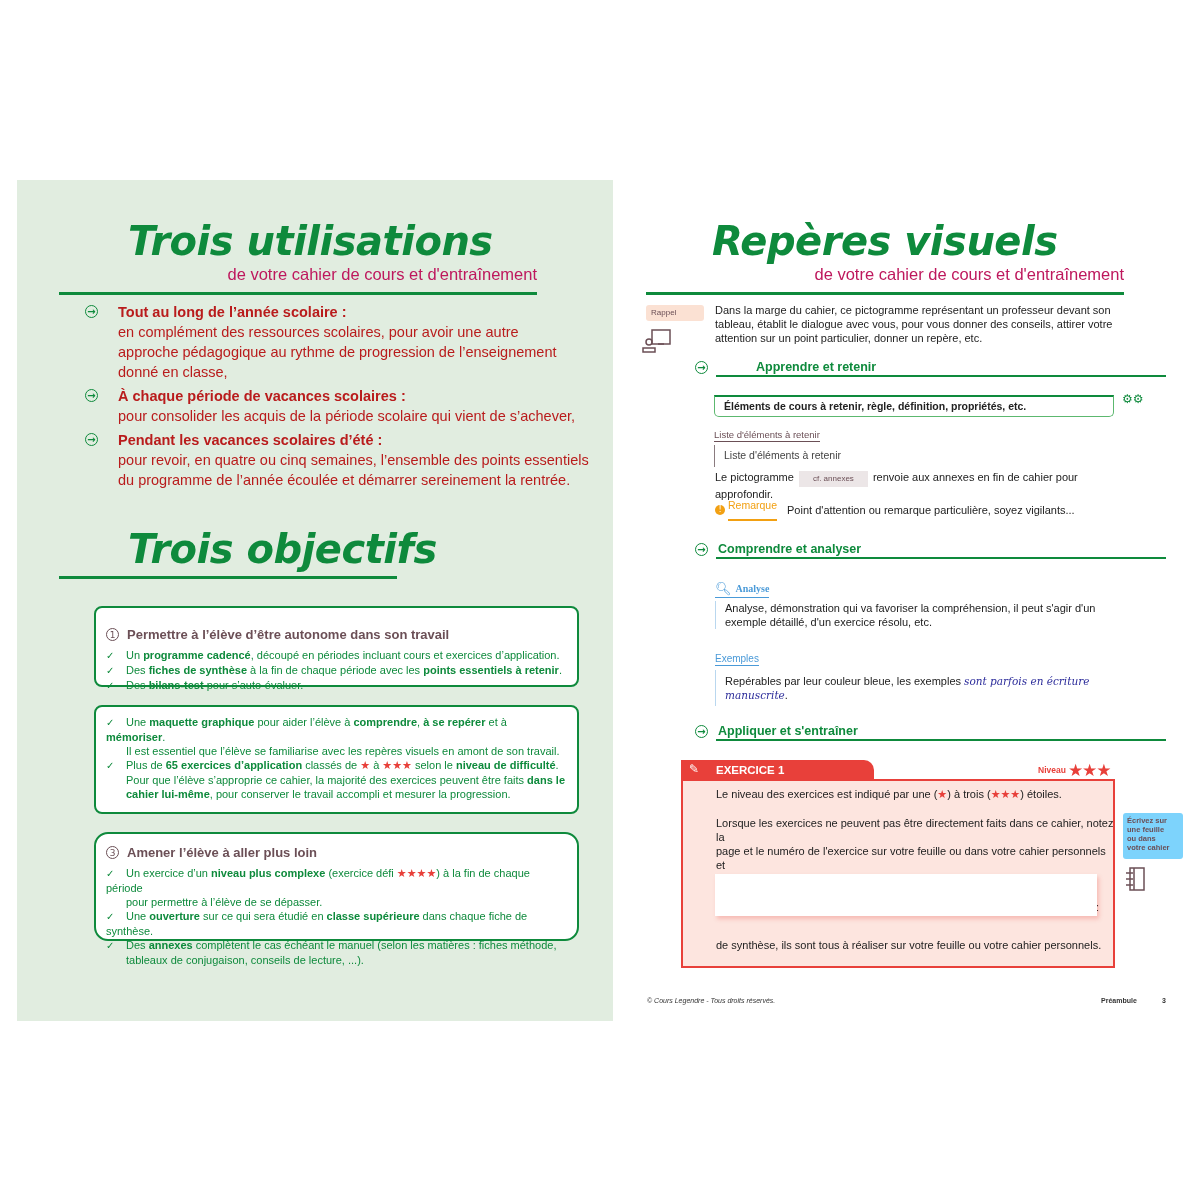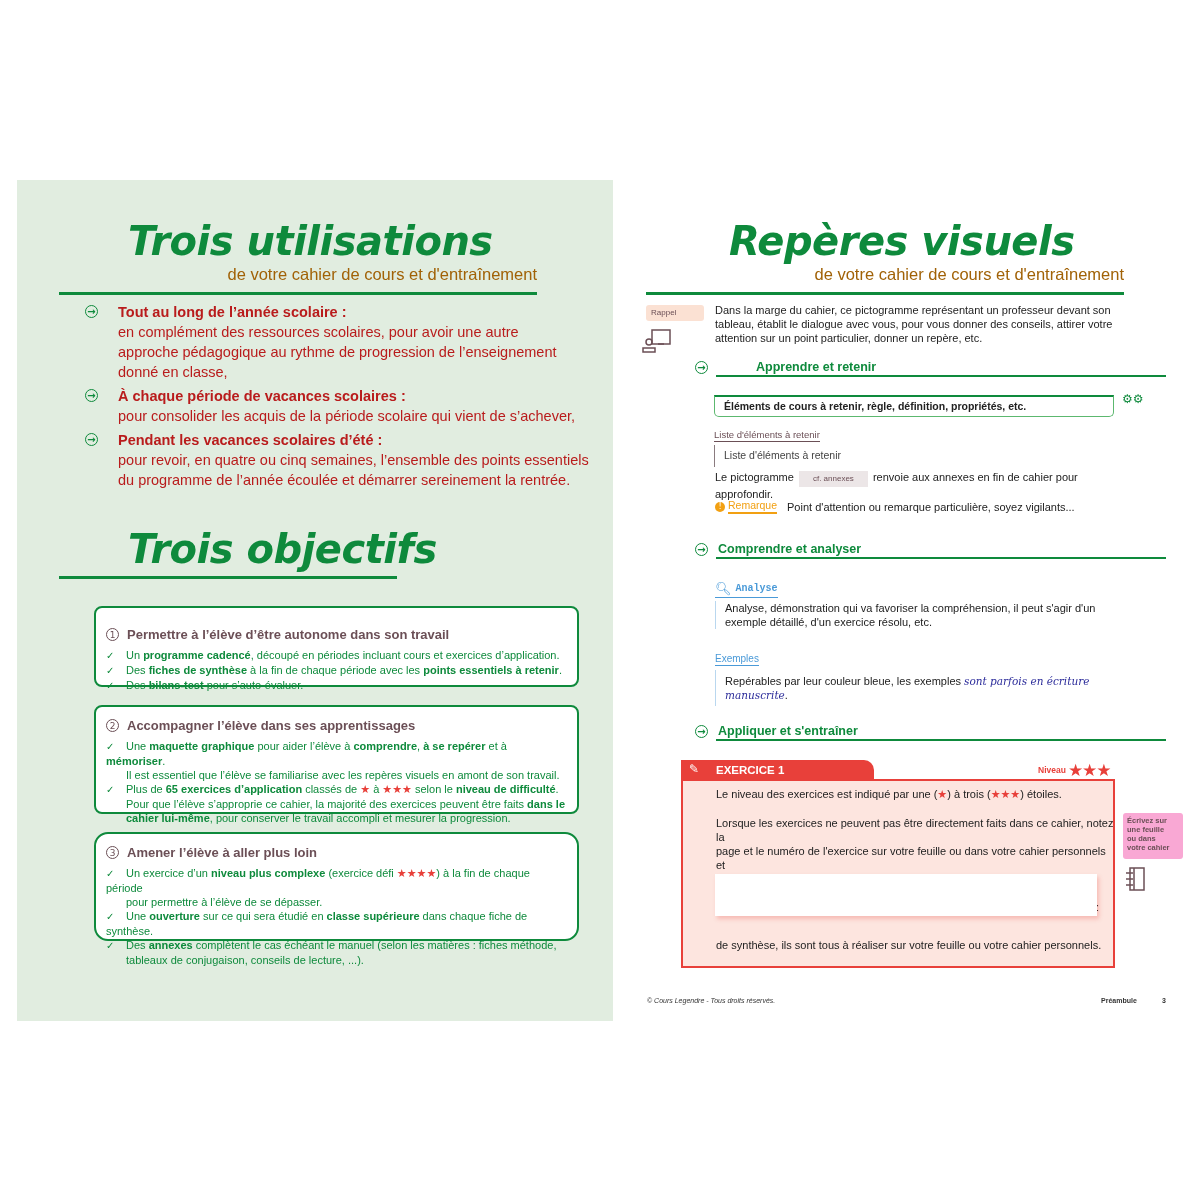--- a/index.html
+++ b/index.html
@@ -1,21 +1,21 @@
 <!DOCTYPE html>
 <html><head>
 <meta charset="utf-8">
 <style>
   html,body{margin:0;padding:0;background:#fff;}
   body{width:1200px;height:1200px;position:relative;font-family:"DejaVu Sans",sans-serif;overflow:hidden;}
   .abs{position:absolute;}
   
   #left{left:17px;top:180px;width:596px;height:841px;background:#e1ede0;}
   .h1{font-family:"DejaVu Sans",sans-serif;font-weight:bold;font-style:italic;color:#0e8a3c;font-size:40px;letter-spacing:-0.5px;}
-  .sub{color:#a16207;font-size:16.5px;font-family:"Liberation Sans",sans-serif;}
+  .sub{color:#be185d;font-size:16.5px;font-family:"Liberation Sans",sans-serif;}
   .rule{background:#0e8a3c;height:3px;}
   .use-item{color:#b91c1c;font-family:"Liberation Sans",sans-serif;font-size:14.5px;line-height:20px;}
   .use-item b{font-weight:bold;}
   .arrow-ic{width:13px;height:13px;border:1.8px solid #0e8a3c;border-radius:50%;display:flex;align-items:center;justify-content:center;font-size:10px;color:#0e8a3c;font-weight:bold;line-height:1;box-sizing:border-box;}
   .obj-box{background:#fff;border:2px solid #0e8a3c;border-radius:8px;box-sizing:border-box;}
   .obj-title{color:#6b4f56;font-weight:bold;font-family:"Liberation Sans",sans-serif;font-size:13px;}
   .num-circ{width:13px;height:13px;border:1.3px solid #6b4f56;border-radius:50%;display:inline-flex;align-items:center;justify-content:center;font-size:9px;color:#6b4f56;box-sizing:border-box;margin-right:8px;vertical-align:middle;}
   .obj-line{color:#0e8a3c;font-family:"Liberation Sans",sans-serif;font-size:11px;line-height:14px;}
   .obj-line b{font-weight:bold;}
   .check{display:inline-block;width:20px;color:#0e8a3c;font-size:10px;}
@@ -56,42 +56,41 @@
 <div class="abs obj-box" style="left:94px;top:606px;width:485px;height:81px;padding:16px 10px;">
   <div style="margin-bottom:5px;"><span class="num-circ">1</span><span class="obj-title">Permettre à l’élève d’être autonome dans son travail</span></div>
   <div class="obj-lines">
       <div class="obj-line"><span class="check">✓</span><span>Un <b>programme cadencé</b>, découpé en périodes incluant cours et exercices d’application.</span></div>
       <div class="obj-line"><span class="check">✓</span><span>Des <b>fiches de synthèse</b> à la fin de chaque période avec les <b>points essentiels à retenir</b>.</span></div>
       <div class="obj-line"><span class="check">✓</span><span>Des <b>bilans-test</b> pour s’auto-évaluer.</span></div>
     </div>
 </div>
 
 <div class="abs obj-box" style="left:94px;top:705px;width:485px;height:109px;padding:8px 10px;">
-  <div style="margin-bottom:5px;"><span class="num-circ">2</span><span class="obj-title">Accompagner l’élève dans ses apprentissages</span></div>
   <div class="obj-lines">
       <div class="obj-line"><span class="check">✓</span><span>Une <b>maquette graphique</b> pour aider l’élève à <b>comprendre</b>, <b>à se repérer</b> et à <b>mémoriser</b>.</span></div>
       <div class="obj-line"><span class="check"></span><span>Il est essentiel que l’élève se familiarise avec les repères visuels en amont de son travail.</span></div>
       <div class="obj-line"><span class="check">✓</span><span>Plus de <b>65 exercices d’application</b> classés de <span class="star">★</span> à <span class="star">★★★</span> selon le <b>niveau de difficulté</b>.</span></div>
       <div class="obj-line"><span class="check"></span><span>Pour que l’élève s’approprie ce cahier, la majorité des exercices peuvent être faits <b>dans le</b></span></div>
       <div class="obj-line"><span class="check"></span><span><b>cahier lui-même</b>, pour conserver le travail accompli et mesurer la progression.</span></div>
     </div>
 </div>
 
 <div class="abs obj-box" style="left:94px;top:832px;width:485px;height:109px;padding:8px 10px;border-radius:14px;">
   <div style="margin-bottom:5px;"><span class="num-circ">3</span><span class="obj-title">Amener l’élève à aller plus loin</span></div>
   <div class="obj-lines">
       <div class="obj-line"><span class="check">✓</span><span>Un exercice d’un <b>niveau plus complexe</b> (exercice défi <span class="star">★★★★</span>) à la fin de chaque période</span></div>
       <div class="obj-line"><span class="check"></span><span>pour permettre à l’élève de se dépasser.</span></div>
       <div class="obj-line"><span class="check">✓</span><span>Une <b>ouverture</b> sur ce qui sera étudié en <b>classe supérieure</b> dans chaque fiche de synthèse.</span></div>
       <div class="obj-line"><span class="check">✓</span><span>Des <b>annexes</b> complètent le cas échéant le manuel (selon les matières : fiches méthode,</span></div>
       <div class="obj-line"><span class="check"></span><span>tableaux de conjugaison, conseils de lecture, ...).</span></div>
     </div>
 </div>
 
-<div class="abs h1" style="left:729px;top:218px;">Repères visuels</div>
+<div class="abs h1" style="left:712px;top:218px;">Repères visuels</div>
 <div class="abs sub" style="left:750px;top:265px;width:374px;text-align:right;">de votre cahier de cours et d'entraînement</div>
 <div class="abs rule" style="left:646px;top:292px;width:478px;"></div>
 
 <div class="abs" style="left:646px;top:305px;width:58px;height:16px;background:#fbe1d3;border-radius:3px;font-family:'Liberation Sans',sans-serif;font-size:8px;color:#6b4f56;padding:3px 0 0 5px;box-sizing:border-box;">Rappel</div>
 <svg class="abs" style="left:642px;top:328px;" width="30" height="26" viewBox="0 0 30 26">
   <rect x="10" y="2" width="18" height="14" fill="none" stroke="#6b4f56" stroke-width="1.5"></rect>
   <circle cx="7" cy="14" r="3" fill="none" stroke="#6b4f56" stroke-width="1.5"></circle>
   <path d="M1 24 v-4 h12 v4 z" fill="none" stroke="#6b4f56" stroke-width="1.5"></path>
   <path d="M16 16 h6" stroke="#6b4f56" stroke-width="1.5"></path>
 </svg>
@@ -112,31 +111,31 @@
 <div class="abs" style="left:714px;top:445px;border-left:1.5px solid #8a7b7f;padding:4px 0 0 9px;height:18px;font-family:'Liberation Sans',sans-serif;font-size:10.5px;color:#444;">Liste d'éléments à retenir</div>
 
 <div class="abs body-txt" style="left:715px;top:470px;width:410px;">
   <span>Le pictogramme</span>
   <span style="display:inline-block;background:#ece6e7;color:#6b4f56;font-size:8px;padding:1px 14px;margin:0 2px;">cf. annexes</span>
   <span>renvoie aux annexes en fin de cahier pour approfondir.</span>
 </div>
 
 <div class="abs" style="left:715px;top:499px;display:flex;align-items:center;">
   <span style="display:inline-block;width:10px;height:10px;border-radius:50%;background:#f2a012;color:#fff;font-size:8px;text-align:center;line-height:10px;margin-right:3px;">!</span>
-  <span style="font-family:'Liberation Sans',sans-serif;font-size:10.5px;color:#f2a012;border-bottom:2px solid #f2a012;padding-bottom:1px;margin-right:10px;">Remarque</span>
+  <span style="font-family:'Liberation Sans',sans-serif;font-size:10.5px;color:#f2a012;border-bottom:2px solid #f2a012;padding-bottom:8px;margin-right:10px;">Remarque</span>
   <span class="body-txt">Point d'attention ou remarque particulière, soyez vigilants...</span>
 </div>
 
 <div class="abs arrow-ic" style="left:695px;top:543px;">→</div>
 <div class="abs sect" style="left:718px;top:542px;">Comprendre et analyser</div>
 <div class="abs sect-rule" style="left:716px;top:557px;width:450px;"></div>
 
 <div class="abs" style="left:715px;top:581px;display:flex;align-items:center;border-bottom:1.5px solid #4a9ad8;padding-bottom:1px;">
   <span style="color:#4a9ad8;font-size:13px;margin-right:4px;">🔍︎</span>
-  <span style="font-family:Liberation Mono, monospace;font-size:10px;color:#4a9ad8;font-weight:bold;text-align:right;">Analyse</span>
+  <span style="font-family:Liberation Serif, serif;font-size:10px;color:#4a9ad8;font-weight:bold;text-align:right;">Analyse</span>
 </div>
 <div class="abs body-txt" style="left:715px;top:601px;width:400px;border-left:1.5px solid #b9d7ef;padding-left:9px;text-align:justify;">
   <div>Analyse, démonstration qui va favoriser la compréhension, il peut s'agir d'un</div>
     <div>exemple détaillé, d'un exercice résolu, etc.</div>
 </div>
 
 <div class="abs" style="left:715px;top:653px;font-family:'Liberation Sans',sans-serif;font-size:10px;color:#4a9ad8;border-bottom:1.5px solid #4a9ad8;padding-bottom:1px;">Exemples</div>
 <div class="abs body-txt" style="left:715px;top:670px;width:420px;border-left:1.5px solid #b9d7ef;padding:4px 0 4px 9px;">
   <span>Repérables par leur couleur bleue, les exemples</span>
   <span style="color:#2b2b9a;font-family:'DejaVu Serif',serif;font-style:italic;font-size:10.5px;">sont parfois en écriture manuscrite</span><span>.</span>
@@ -165,21 +164,21 @@
   <div>page et le numéro de l'exercice sur votre feuille ou dans votre cahier personnels et</div>
   <div>conservez le travail accompli. Tous les autres exercices sont à faire dans ce cahier en</div>
   <div><span>utilisant les zones blanches de ce type</span> <span style="display:inline-block;width:108px;height:11px;background:#fff;vertical-align:middle;margin:0 6px;"></span><span>ou de ce type :</span></div>
 </div>
 <div class="abs" style="left:715px;top:874px;width:382px;height:42px;background:#fff;box-shadow:2px 3px 4px rgba(232,64,58,0.25);"></div>
 
 <div class="abs body-txt" style="left:716px;top:938px;width:400px;">
   <div>de synthèse, ils sont tous à réaliser sur votre feuille ou votre cahier personnels.</div>
 </div>
 
-<div class="abs" style="left:1123px;top:813px;width:60px;height:46px;background:#f9a8d4;border-radius:3px;padding:3px 4px;box-sizing:border-box;font-family:'Liberation Sans',sans-serif;font-size:7.5px;line-height:9px;color:#6b4f56;font-weight:bold;">
+<div class="abs" style="left:1123px;top:813px;width:60px;height:46px;background:#7dd3fc;border-radius:3px;padding:3px 4px;box-sizing:border-box;font-family:'Liberation Sans',sans-serif;font-size:7.5px;line-height:9px;color:#6b4f56;font-weight:bold;">
   <div>Écrivez sur</div>
     <div>une feuille</div>
     <div>ou dans</div>
     <div>votre cahier</div>
 </div>
 <svg class="abs" style="left:1124px;top:866px;" width="24" height="26" viewBox="0 0 24 26">
   <rect x="6" y="2" width="14" height="22" fill="none" stroke="#6b4f56" stroke-width="1.5"></rect>
   <path d="M10 2 v22 M2 7 h7 M2 13 h7 M2 19 h7" stroke="#6b4f56" stroke-width="1.5" fill="none"></path>
 </svg>
 

